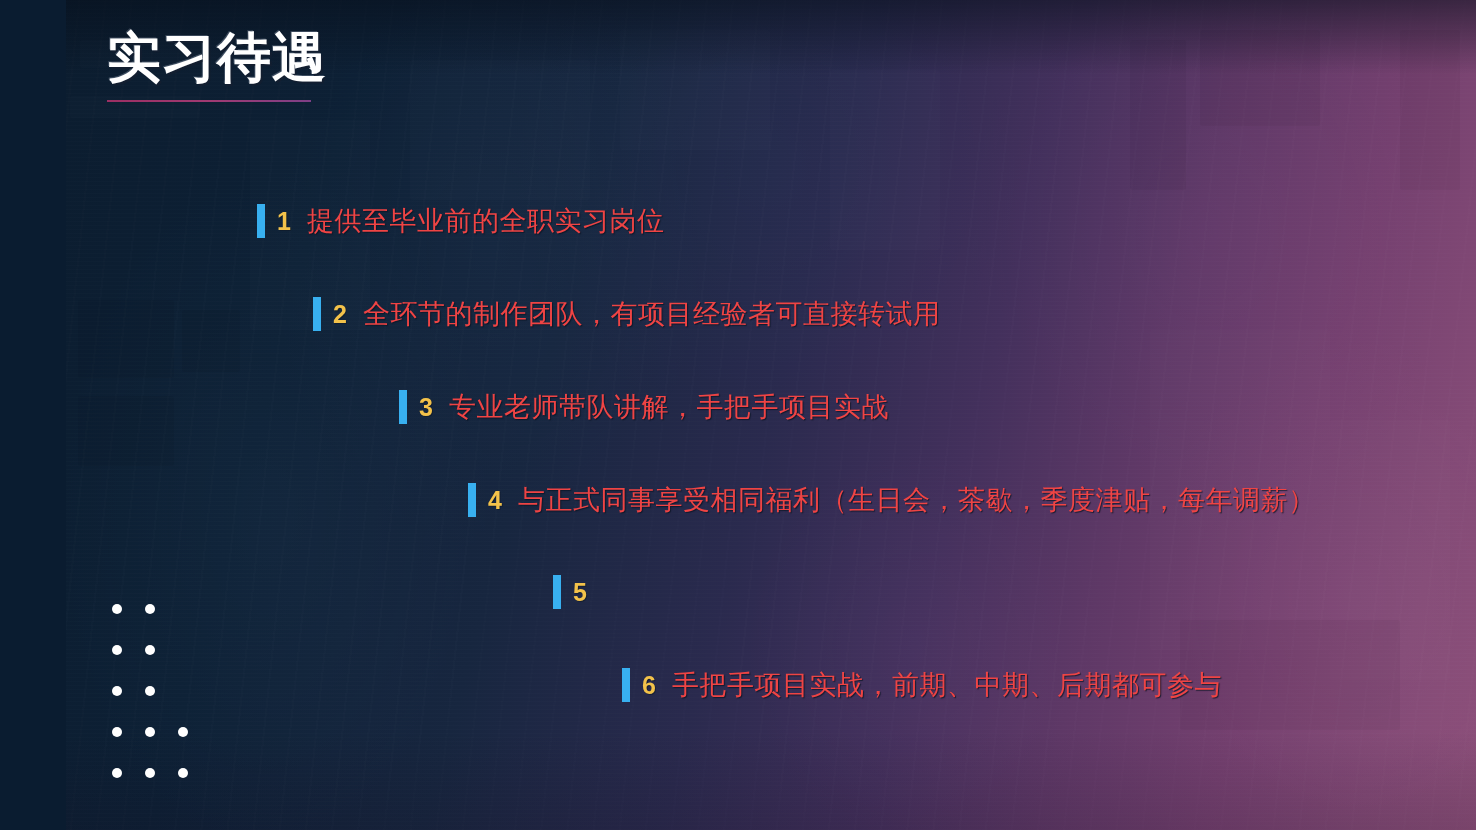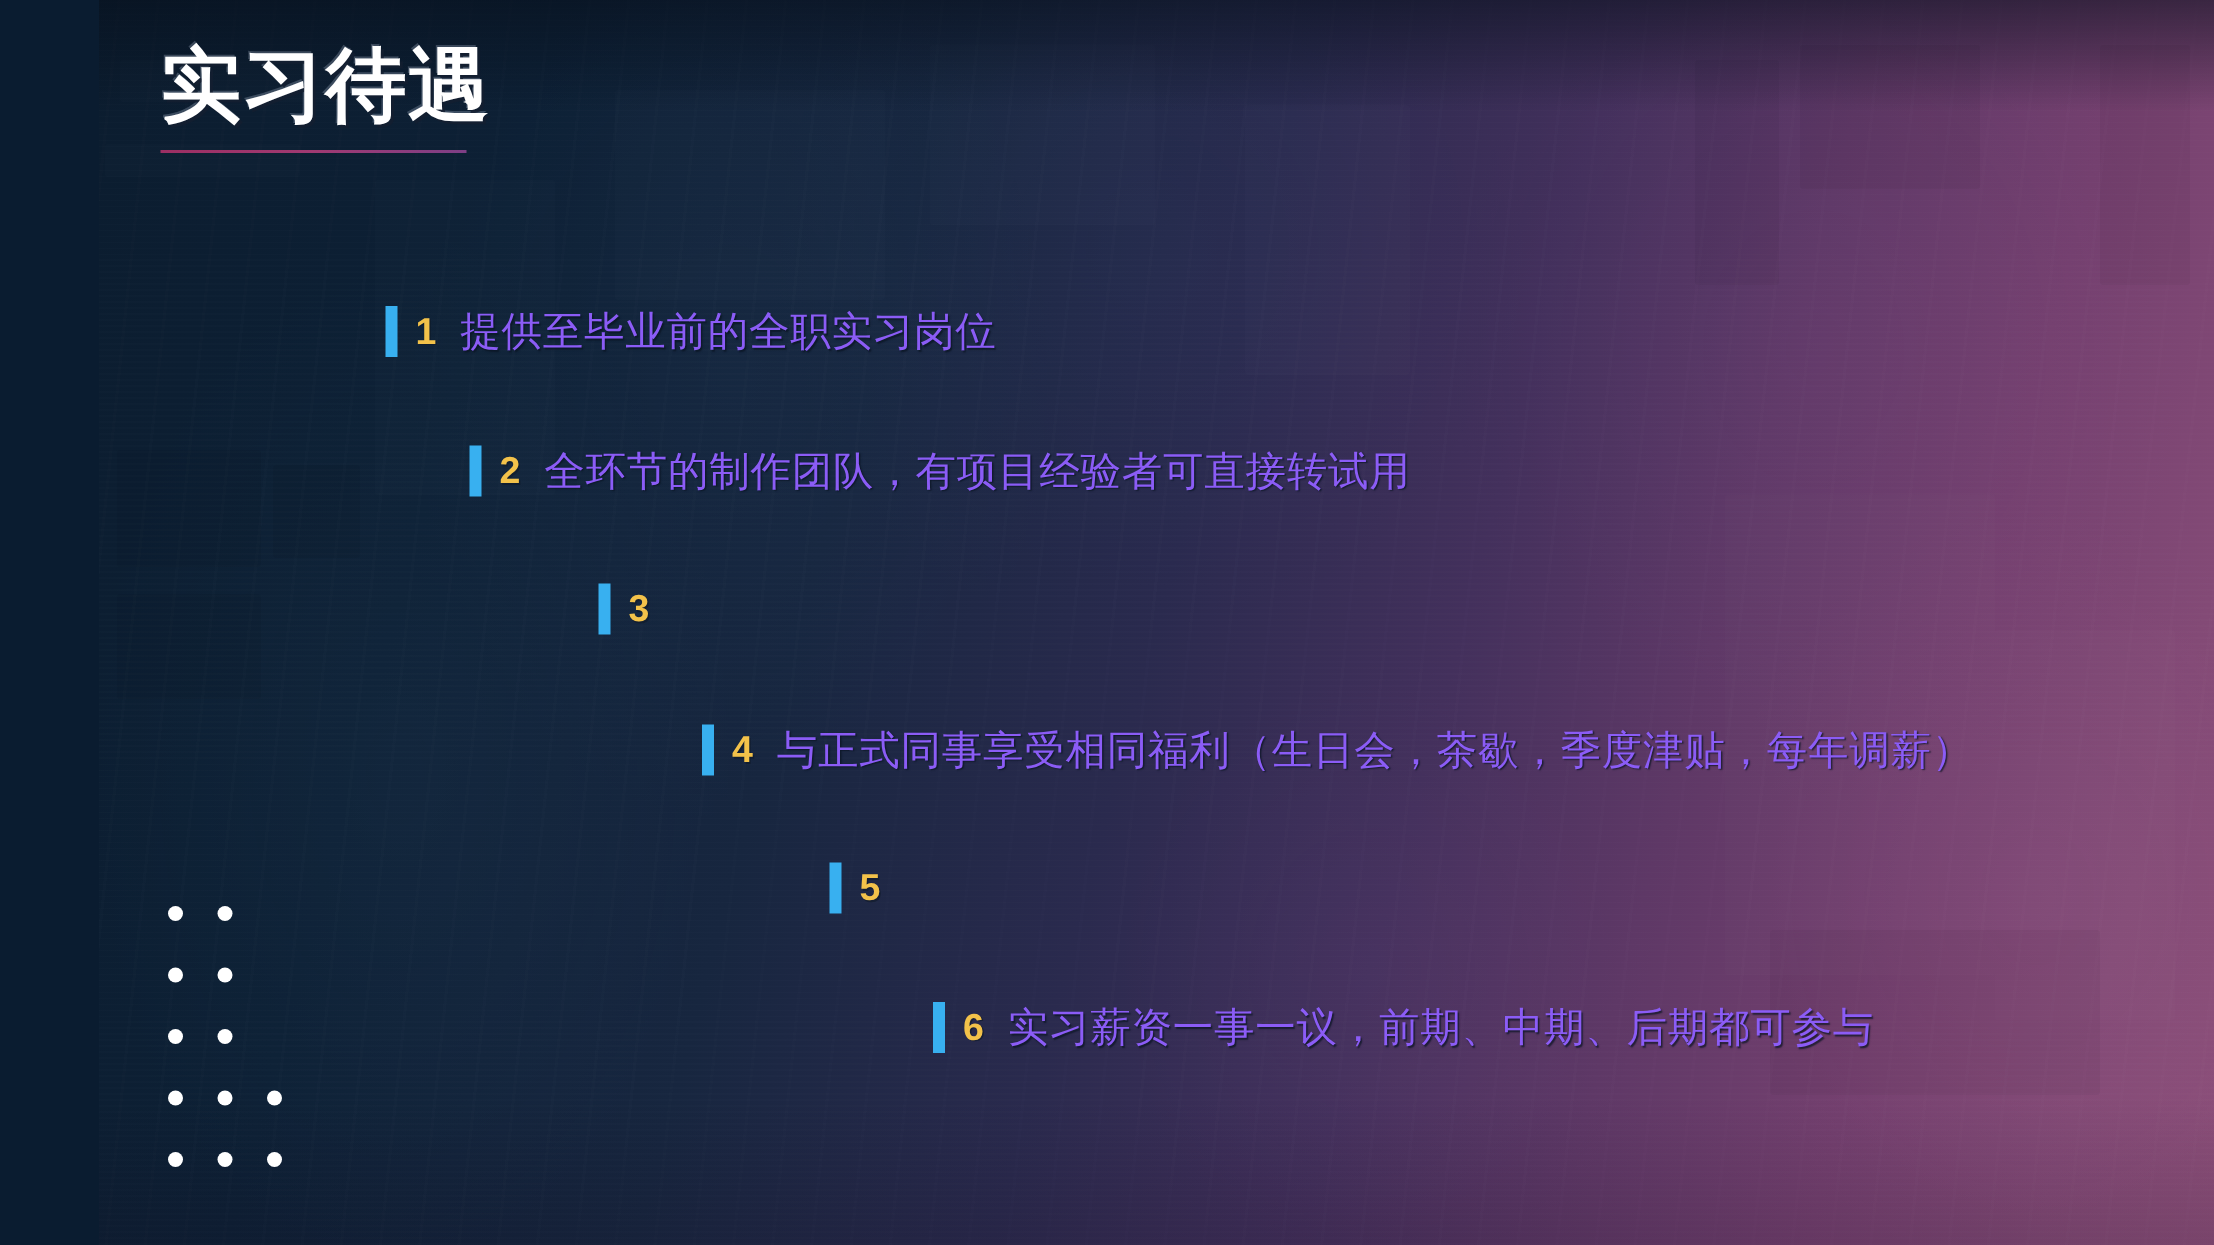--- a/index.html
+++ b/index.html
@@ -115,21 +115,21 @@
   .row-num {
     margin-left: 12px;
     font-size: 25px;
     font-weight: bold;
     color: #f3c24a;
     text-shadow: 1px 1px 0 rgba(15,25,40,.6);
   }
   .row-text {
     margin-left: 16px;
     font-size: 27px;
-    color: #8b5cf6;
+    color: #ef4444;
     text-shadow: 1px 1px 1px rgba(10,20,35,.75);
     letter-spacing: .5px;
   }
 
   
   .dots {
     position: absolute;
     left: 112px;
     top: 588px;
   }
@@ -189,37 +189,38 @@
 
     <div class="row" style="left:313px; top:296px;">
       <span class="row-bar"></span>
       <span class="row-num">2</span>
       <span class="row-text">全环节的制作团队，有项目经验者可直接转试用</span>
     </div>
 
     <div class="row" style="left:399px; top:389px;">
       <span class="row-bar"></span>
       <span class="row-num">3</span>
+      <span class="row-text">专业老师带队讲解，手把手项目实战</span>
     </div>
 
     <div class="row" style="left:468px; top:482px;">
       <span class="row-bar"></span>
       <span class="row-num">4</span>
       <span class="row-text">与正式同事享受相同福利（生日会，茶歇，季度津贴，每年调薪）</span>
     </div>
 
     <div class="row" style="left:553px; top:575px;">
       <span class="row-bar"></span>
       <span class="row-num">5</span>
     </div>
 
     <div class="row" style="left:622px; top:667px;">
       <span class="row-bar"></span>
       <span class="row-num">6</span>
-      <span class="row-text">实习薪资一事一议，前期、中期、后期都可参与</span>
+      <span class="row-text">手把手项目实战，前期、中期、后期都可参与</span>
     </div>
 
   </div>
 
   <div class="dots">
     <div class="dot-row">
       <span class="dot"></span>
       <span class="dot"></span>
       <span class="dot hidden"></span>
     </div>

